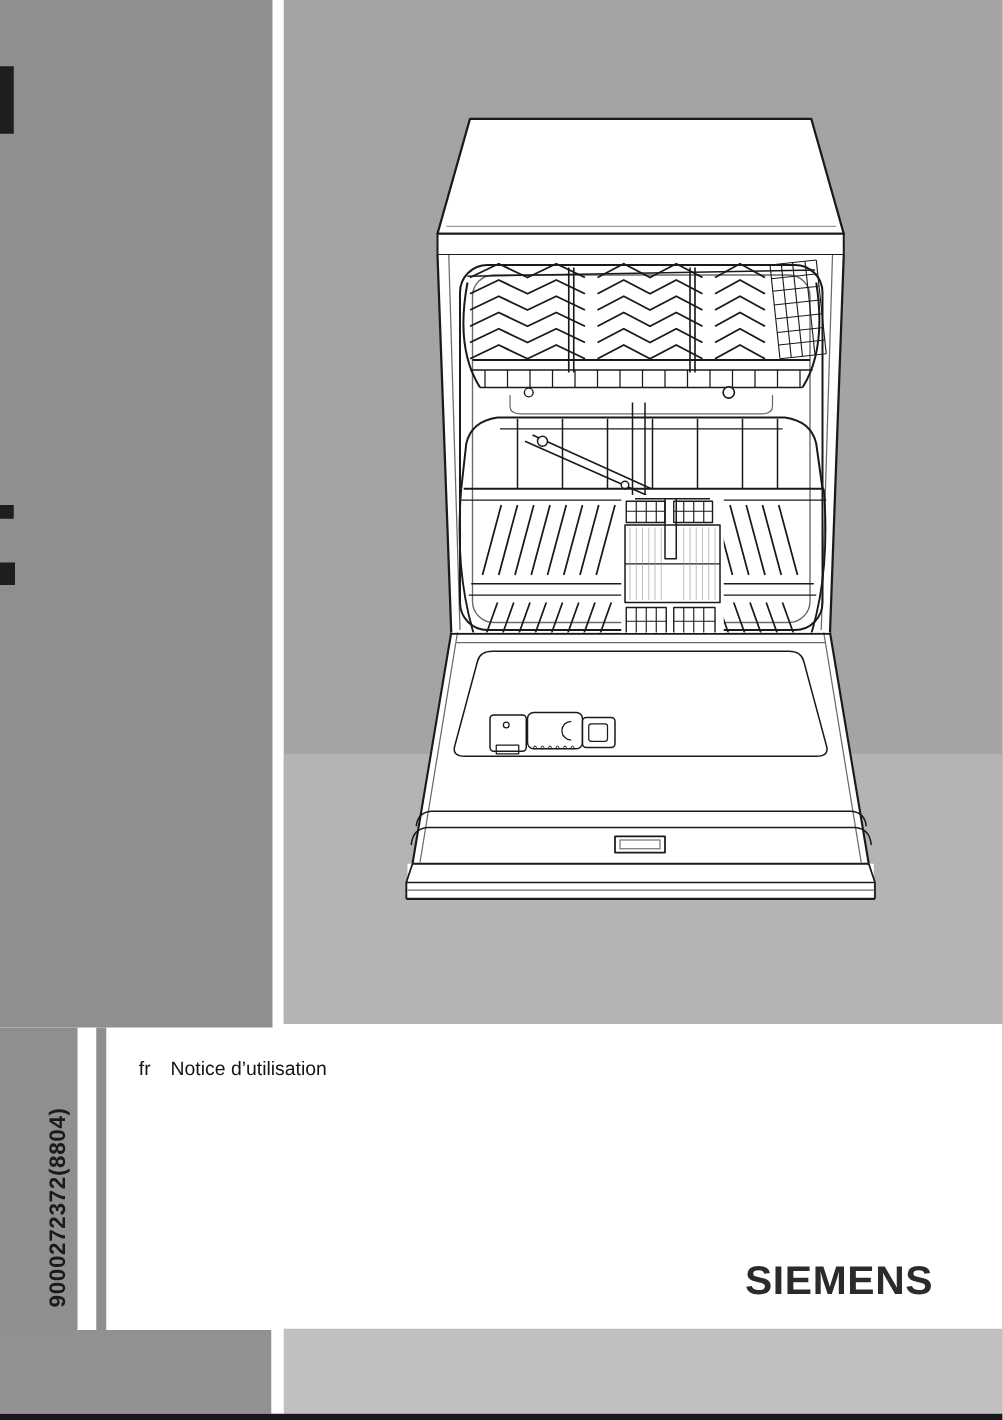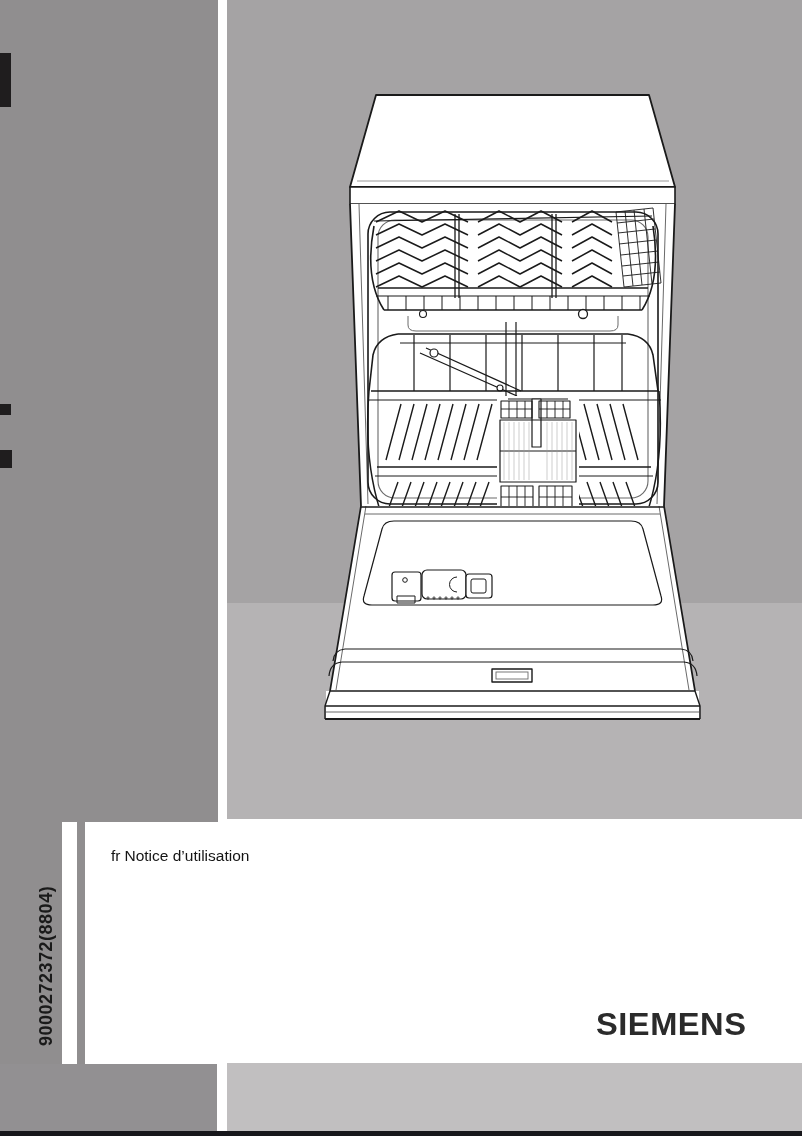--- a/index.html
+++ b/index.html
@@ -18,21 +18,21 @@
   .canvas-floor{left:0;top:603px;width:575px;height:216px;background:#b5b3b4;position:absolute;}
   .artwork{left:300px;top:80px;width:420px;height:650px;}
   .spine-strip{left:0;top:822px;width:62px;height:242px;background:#908e8f;}
   .spine-rule{left:77px;top:822px;width:8px;height:242px;background:#908e8f;}
   .vertical-code{
     left:36px;top:1046px;transform:rotate(-90deg);transform-origin:0 0;
     font-weight:bold;font-size:18px;line-height:1.15;letter-spacing:0.5px;
     color:#1a1a1a;white-space:nowrap;
   }
   .notice-line{left:111px;top:846px;font-size:15.5px;line-height:20px;color:#141414;white-space:nowrap;}
-  .notice-line .lang{margin-right:4px;}
+  .notice-line .lang{margin-right:16px;}
   .brand-logo{
     left:596px;top:1008px;font-weight:bold;font-size:32px;line-height:1;
     letter-spacing:0.5px;color:#2b2b2b;transform:scaleX(1.02);transform-origin:left top;
   }
   .footer-left{left:0;top:1064px;width:217px;height:67px;background:#929092;}
   .footer-right{left:227px;top:1063px;width:575px;height:68px;background:#c1bfc0;}
   .bottom-bar{left:0;top:1131px;width:802px;height:5px;background:#17171b;}
   
   .ink{stroke:#1a1a1a;fill:none;stroke-linejoin:round;}
   .w{fill:#ffffff;}

